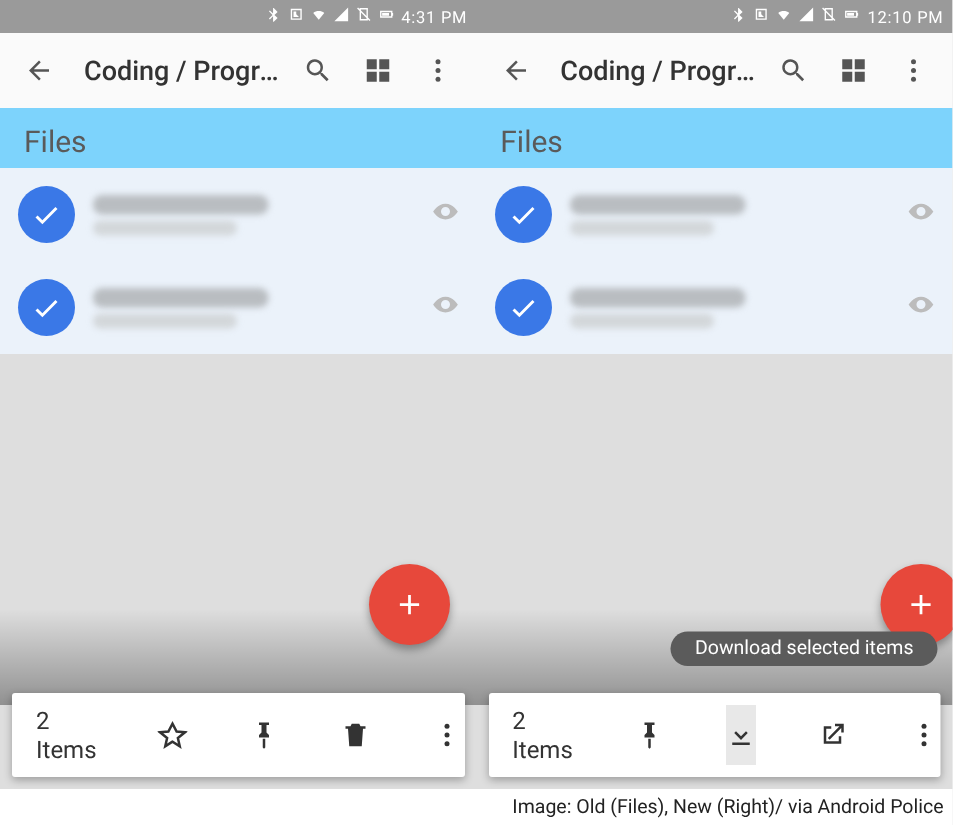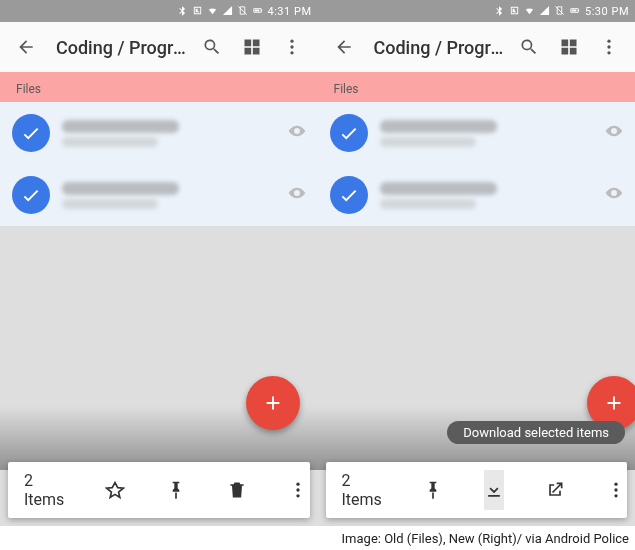--- a/index.html
+++ b/index.html
@@ -57,23 +57,23 @@
     padding-left: 8px;
   }
   .iconbtn {
     width: 36px; height: 36px;
     display: flex; align-items: center; justify-content: center;
     border-radius: 50%;
   }
   .iconbtn svg { width: 20px; height: 20px; fill: #555; }
   .section-label {
     padding: 10px 16px 6px;
-    font-size: 12px;
+    font-size: 20px;
     color: #5a5a5a;
-    background: #fca5a5;
+    background: #7dd3fc;
   }
   .filelist {
     background: #ebf2fa;
   }
   .file-row {
     height: 62px;
     display: flex;
     align-items: center;
     padding: 0 12px;
     gap: 12px;
@@ -295,21 +295,21 @@
             </svg></span>
         <span><svg viewBox="0 0 24 24">
               <path d="M3 3l18 18M7 4h10v16H7z" stroke="#fff" stroke-width="2" fill="none"></path>
             </svg></span>
         <span><svg viewBox="0 0 24 24">
               <path d="M4 8h16v8H4z" fill="none" stroke="#fff" stroke-width="2"></path>
               <path d="M20 10h2v4h-2z"></path>
               <path d="M6 10h10v4H6z"></path>
             </svg></span>
       </div>
-      <span class="time">5:30 PM</span>
+      <span class="time">12:10 PM</span>
     </div>
 
     <div class="toolbar">
       <div class="iconbtn">
           <svg viewBox="0 0 24 24">
             <path d="M20 11H7.8l5.6-5.6L12 4l-8 8 8 8 1.4-1.4L7.8 13H20z"></path>
           </svg>
         </div>
       <div class="title">Coding / Progra...</div>
       <div class="iconbtn">

